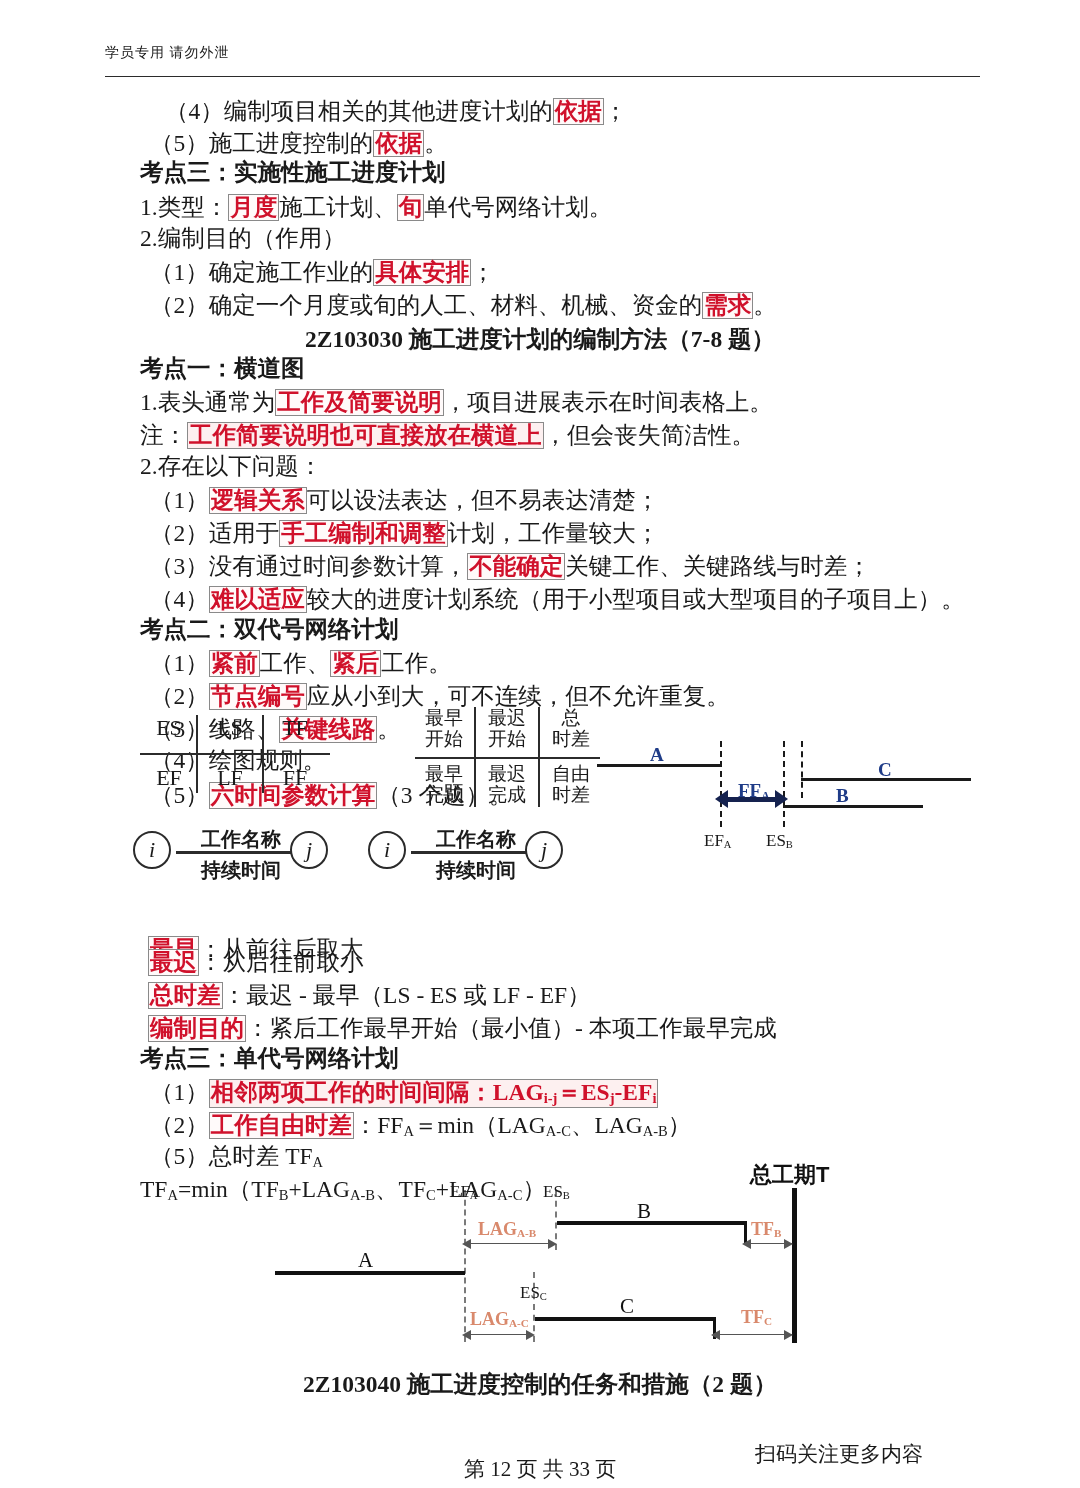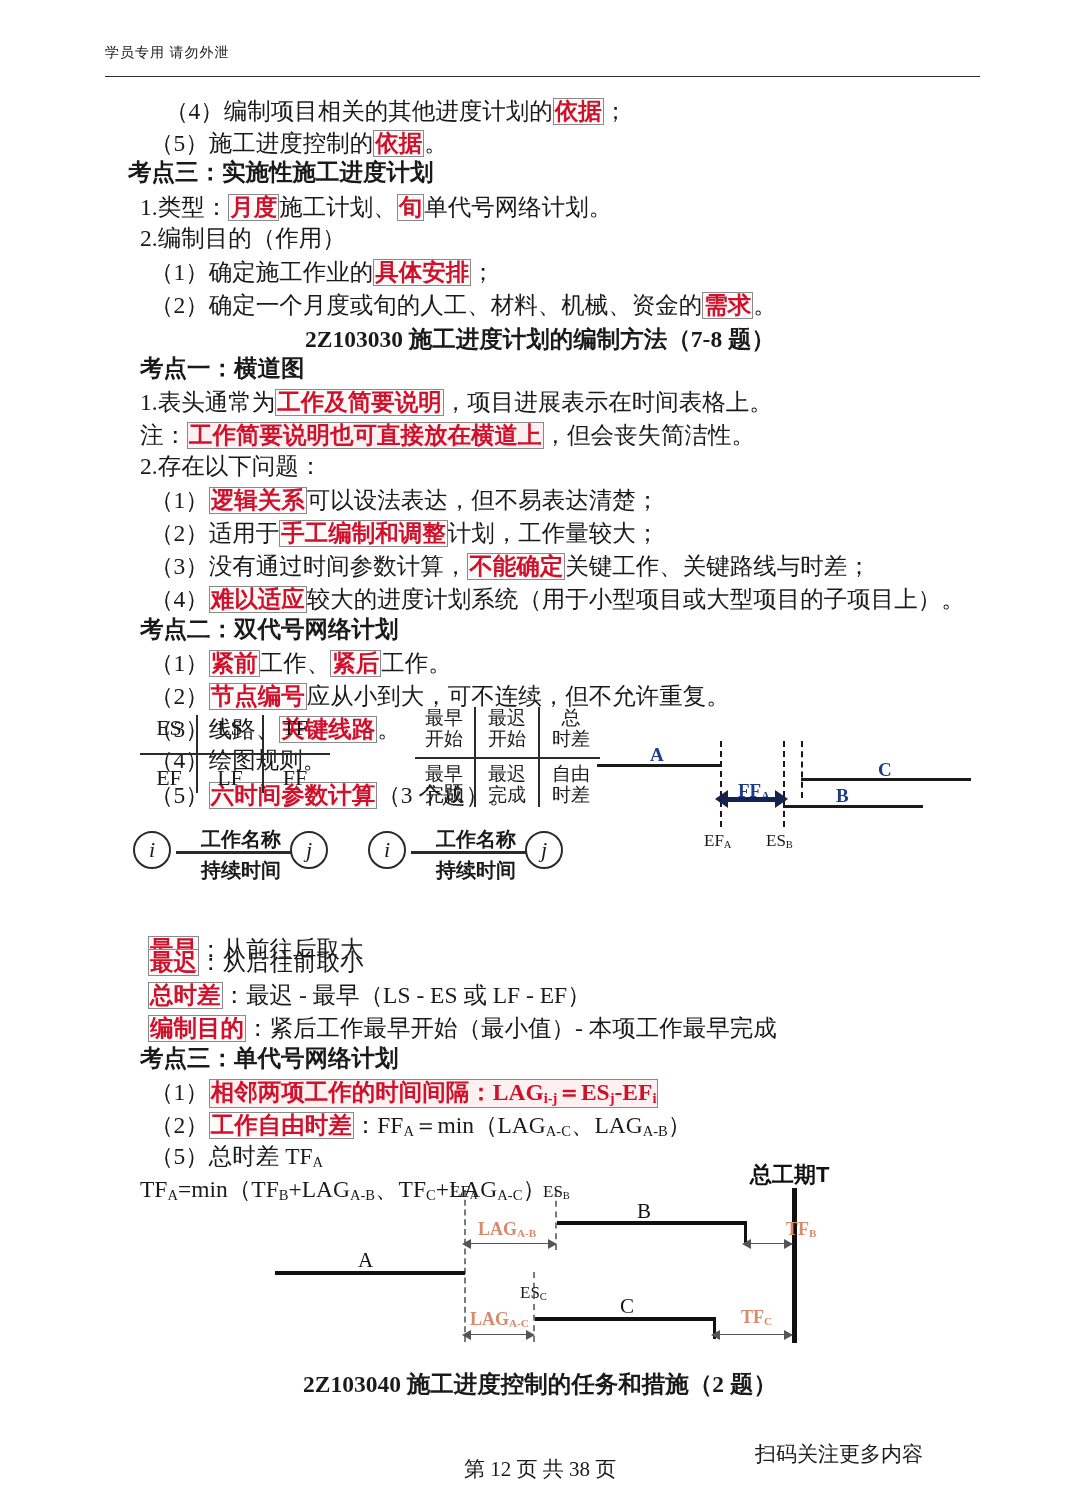--- a/index.html
+++ b/index.html
@@ -173,21 +173,21 @@
 
 <div class="body-area">
 
   <div class="line" style="left:165px; top:98px;">
     <span>（4）编制项目相关的其他进度计划的</span><span class="hl">依据</span><span>；</span>
   </div>
   <div class="line" style="left:150px; top:130px;">
     <span>（5）施工进度控制的</span><span class="hl">依据</span><span>。</span>
   </div>
 
-  <div class="line bold" style="left:128px; top:161px;">考点三：实施性施工进度计划</div>
+  <div class="line bold" style="left:140px; top:161px;">考点三：实施性施工进度计划</div>
 
   <div class="line" style="left:140px; top:194px;">
     <span>1.类型：</span><span class="hl">月度</span><span>施工计划、</span><span class="hl">旬</span><span>单代号网络计划。</span>
   </div>
 
   <div class="line" style="left:140px; top:227px;">2.编制目的（作用）</div>
 
   <div class="line" style="left:150px; top:259px;">
     <span>（1）确定施工作业的</span><span class="hl">具体安排</span><span>；</span>
   </div>
@@ -406,31 +406,31 @@
   <div class="thin-arrow-l" style="left:462px; top:1239px;"></div>
   <div class="thin-arrow-r" style="left:548px; top:1239px;"></div>
 
   <div class="lag-lbl" style="left:470px; top:1309px;">
     <span>LAG</span><sub>A-C</sub>
   </div>
   <div class="thin-arrow-line" style="left:468px; top:1334px; width:64px;"></div>
   <div class="thin-arrow-l" style="left:462px; top:1330px;"></div>
   <div class="thin-arrow-r" style="left:526px; top:1330px;"></div>
 
-  <div class="lag-lbl" style="left:786px; top:1219px;">
+  <div class="lag-lbl" style="left:751px; top:1219px;">
     <span>TF</span><sub>B</sub>
   </div>
   <div class="thin-arrow-line" style="left:748px; top:1243px; width:44px;"></div>
   <div class="thin-arrow-l" style="left:742px; top:1239px;"></div>
   <div class="thin-arrow-r" style="left:784px; top:1239px;"></div>
 
   <div class="lag-lbl" style="left:741px; top:1307px;">
     <span>TF</span><sub>C</sub>
   </div>
   <div class="thin-arrow-line" style="left:718px; top:1334px; width:74px;"></div>
   <div class="thin-arrow-l" style="left:711px; top:1330px;"></div>
   <div class="thin-arrow-r" style="left:784px; top:1330px;"></div>
 </div>
 
 <div class="center-title" style="top:1368px;">2Z103040 施工进度控制的任务和措施（2 题）</div>
 
 <div class="footer-note" style="left:755px; top:1440px;">扫码关注更多内容</div>
-<div class="page-no" style="top:1455px;">第 12 页 共 38 页</div>
+<div class="page-no" style="top:1455px;">第 12 页 共 33 页</div>
 
 </body></html>

